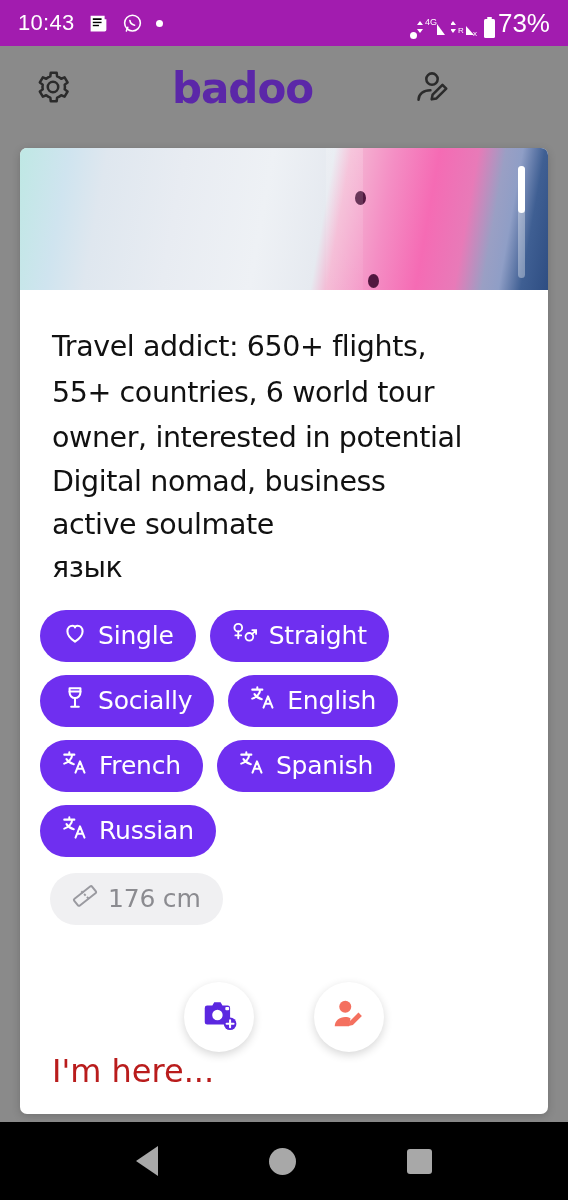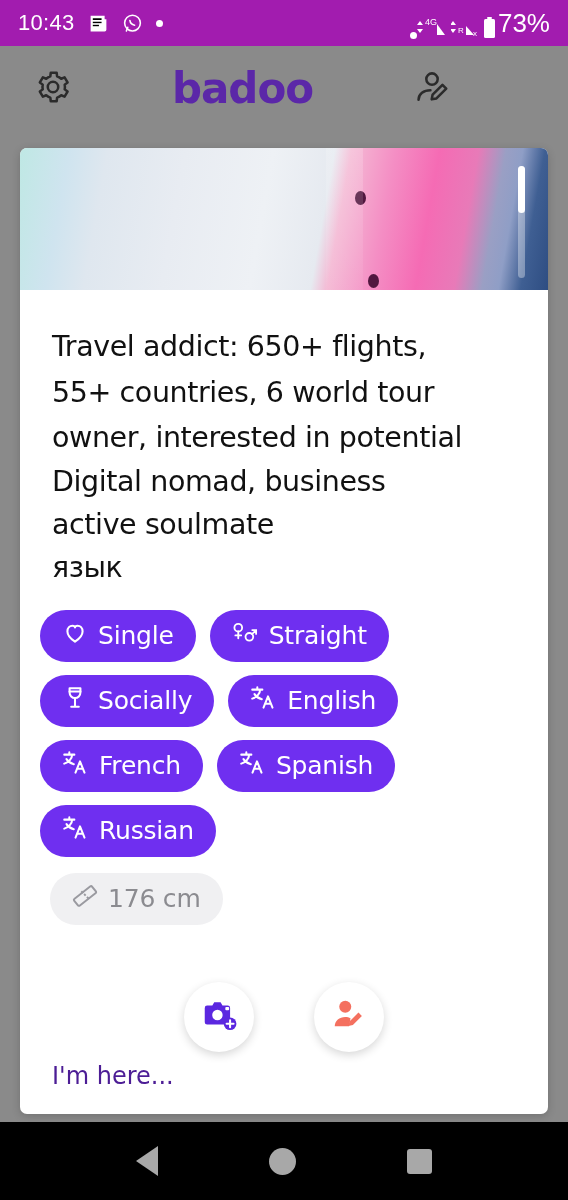--- a/index.html
+++ b/index.html
@@ -99,21 +99,21 @@
     position: absolute; left: 0; bottom: 62px; width: 100%;
     display: flex; justify-content: center; gap: 60px;
   }
   .fab {
     width: 70px; height: 70px; border-radius: 50%;
     background: #fff; box-shadow: 0 3px 10px rgba(0,0,0,.16);
     display: flex; align-items: center; justify-content: center;
   }
   .imhere {
     position: absolute; left: 32px; bottom: 24px;
-    font-size: 24px; color: #4c1d95;
+    font-size: 32px; color: #b91c1c;
     font-family: "DejaVu Sans", sans-serif;
     text-align: right;
   }
 
   
   .behind-nav {
     position: absolute; top: 1096px; left: 0; width: 568px; height: 26px;
     display: flex; justify-content: space-around; align-items: flex-start;
     padding: 0 46px; pointer-events: none;
   }

